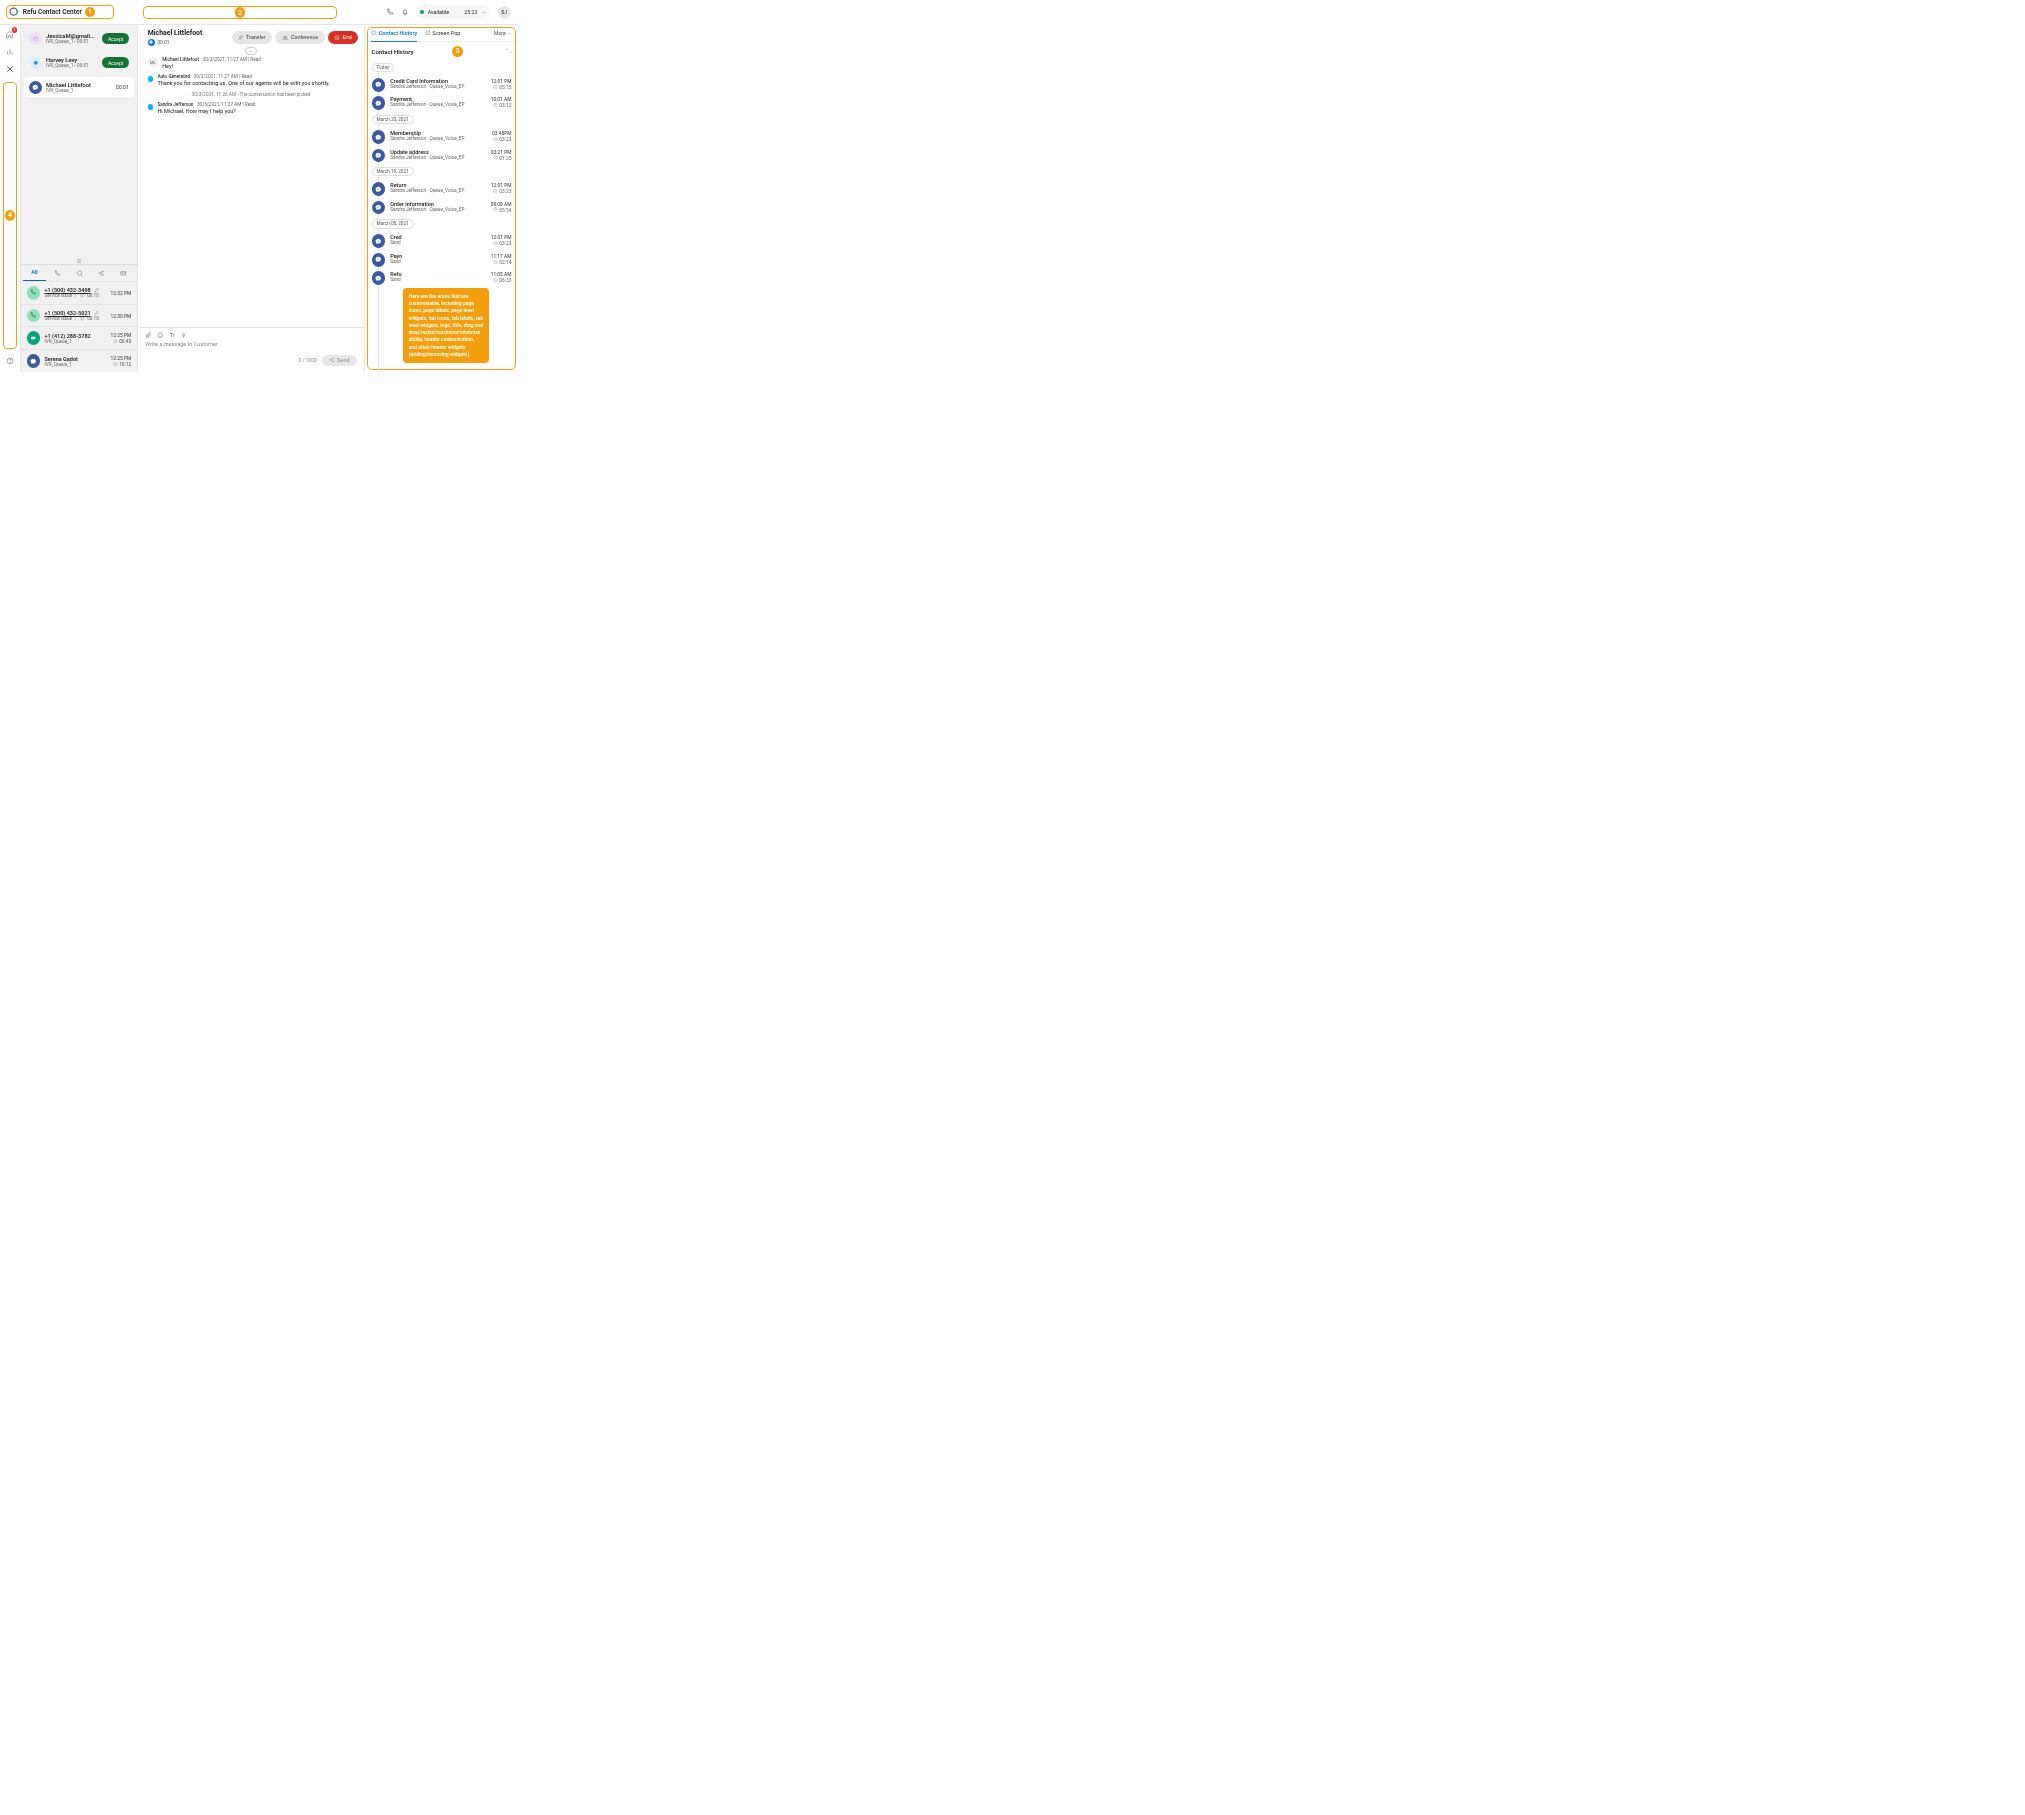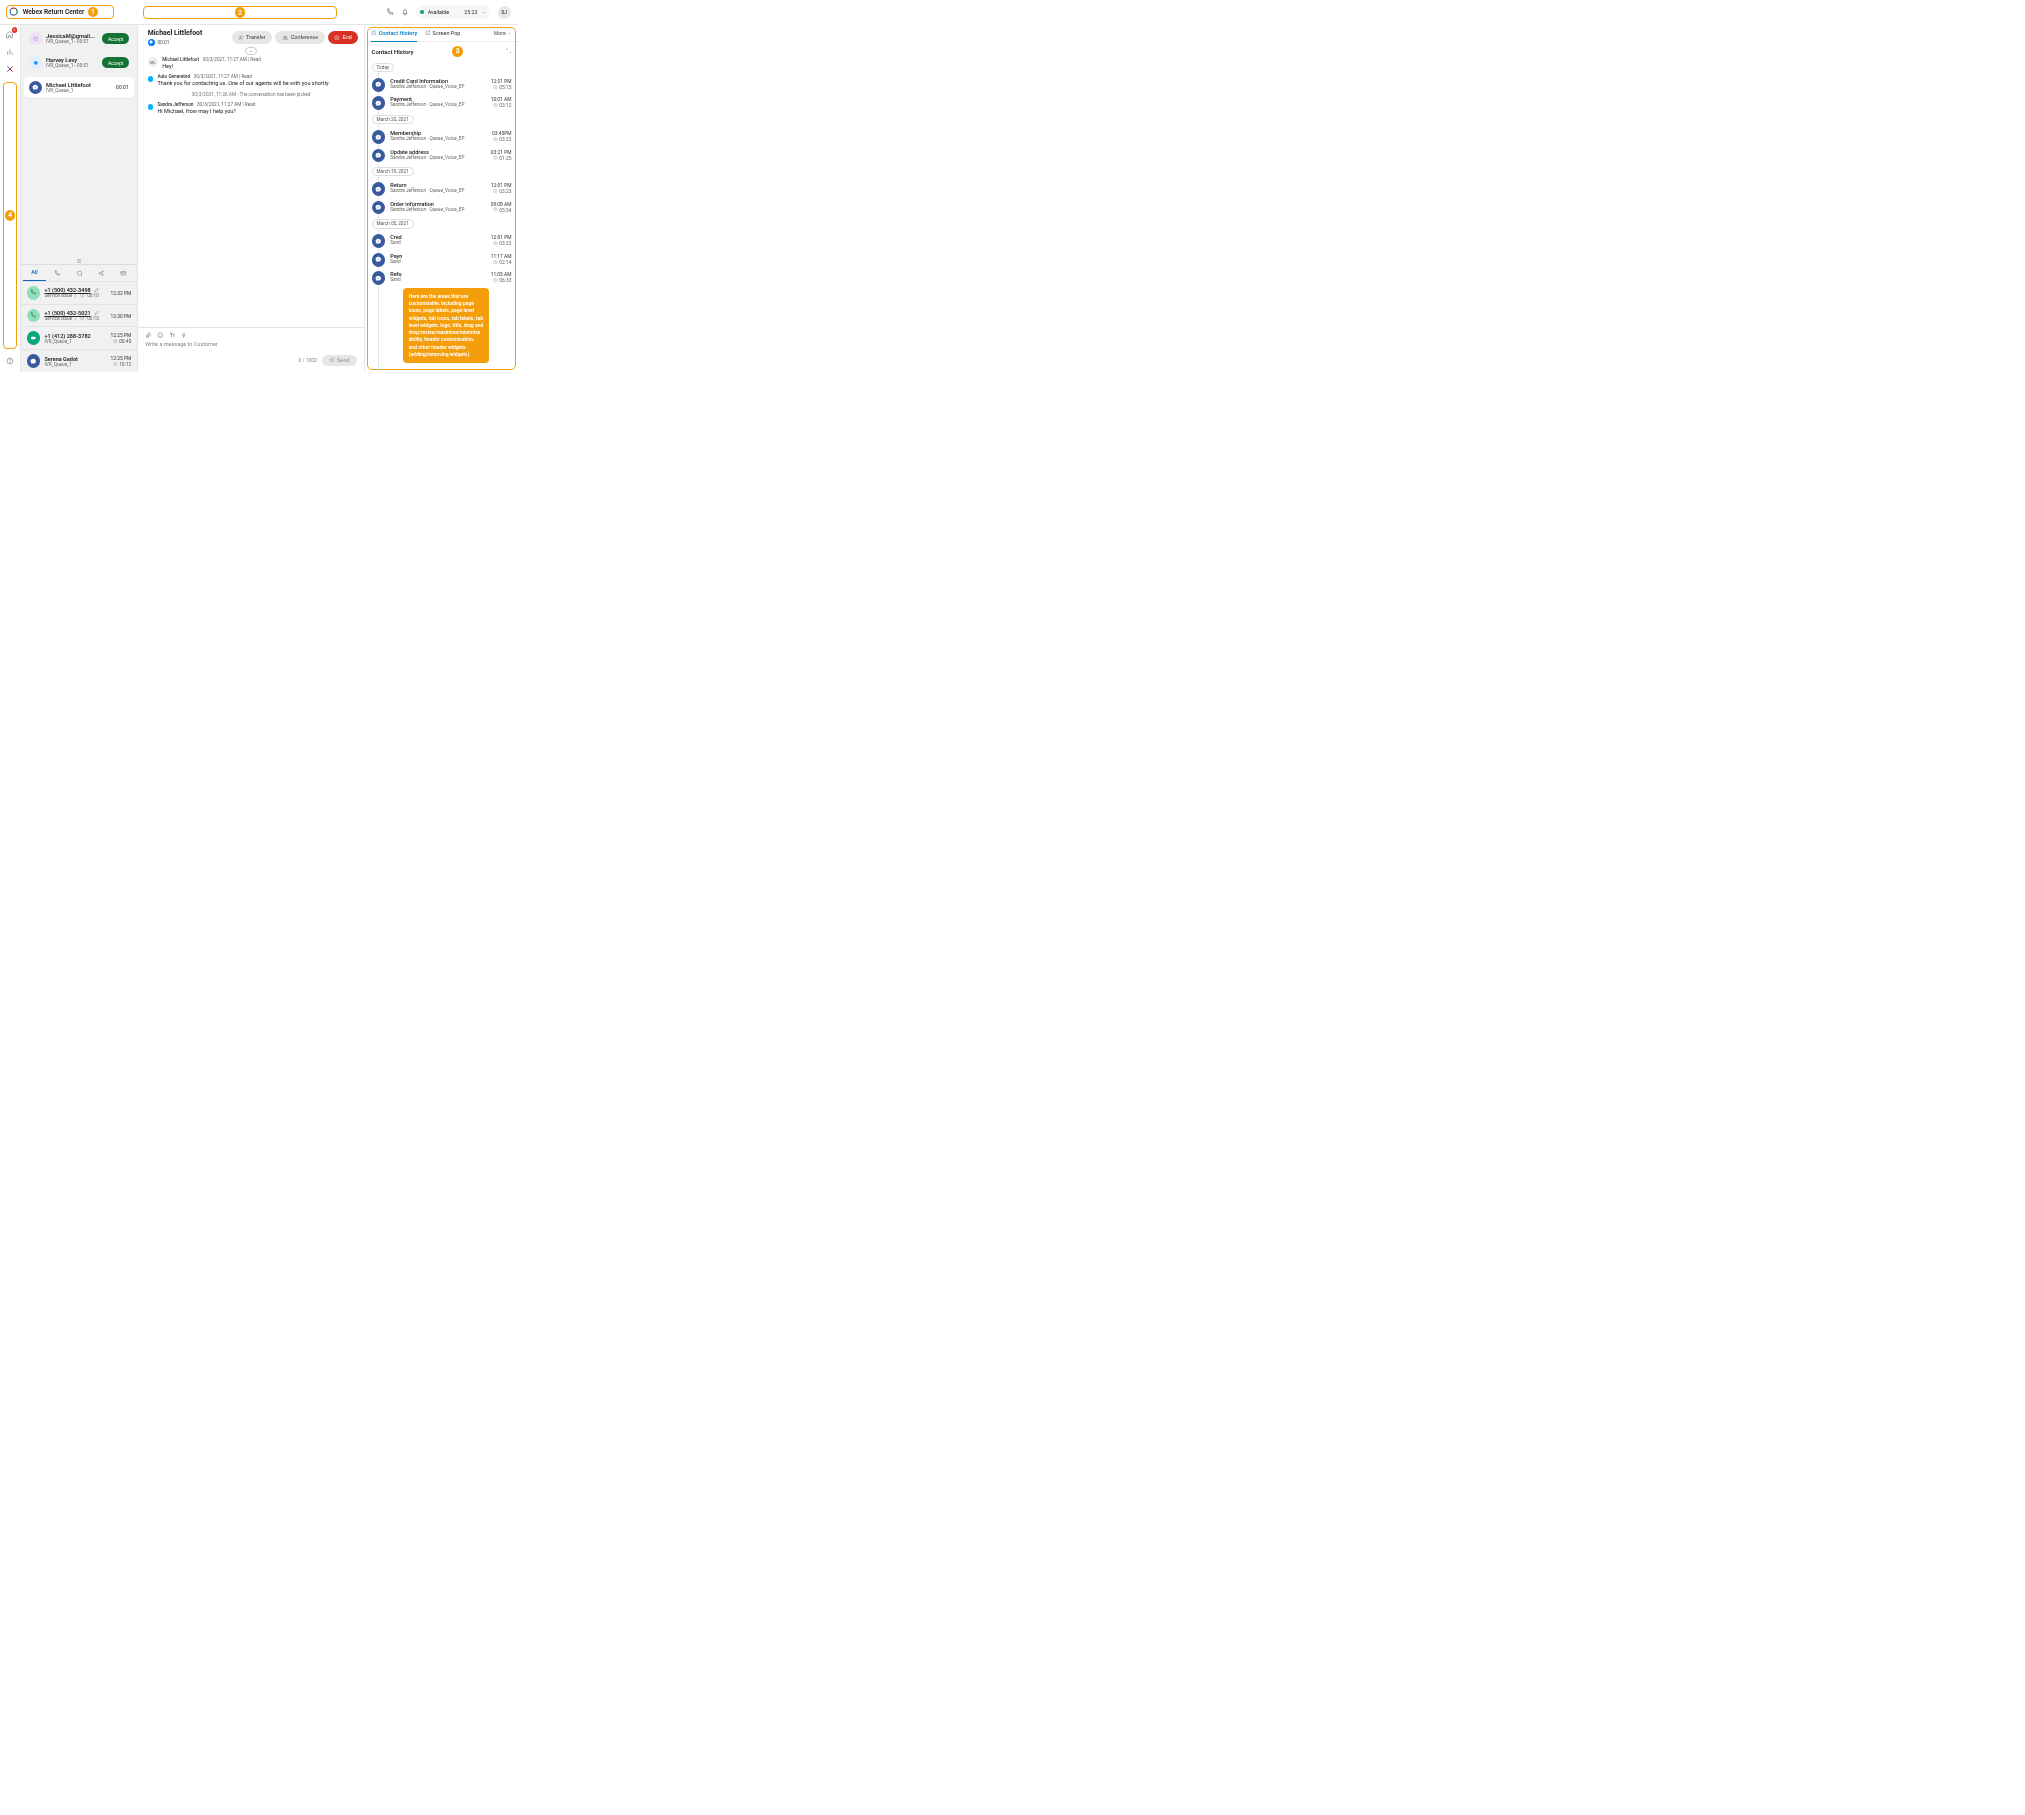--- a/index.html
+++ b/index.html
@@ -106,21 +106,21 @@
 <div class="topbar">
   <div class="logo-area">
     <span>
       <svg width="11.3" height="11.3" viewBox="0 0 28 28">
           <circle cx="14" cy="14" r="9" fill="none" stroke="#333" stroke-width="2.2"></circle>
           <circle cx="14" cy="14" r="9" fill="none" stroke="#3b82f6" stroke-width="2.2" stroke-dasharray="18 40" transform="rotate(90 14 14)"></circle>
           <circle cx="14" cy="14" r="9" fill="none" stroke="#ef4444" stroke-width="2.2" stroke-dasharray="12 46" transform="rotate(210 14 14)"></circle>
           <circle cx="14" cy="14" r="9" fill="none" stroke="#10b981" stroke-width="2.2" stroke-dasharray="12 46" transform="rotate(-30 14 14)"></circle>
         </svg>
     </span>
-    <span class="logo-title">Webex Return Center</span>
+    <span class="logo-title">Refu Contact Center</span>
     <span class="marker marker-inline">1</span>
   </div>
   <div class="center-box">
     <span class="marker">2</span>
   </div>
   <div class="topbar-right">
     <span class="icon-btn">
       <svg width="8" height="8" viewBox="0 0 24 24" fill="none" stroke="currentColor" stroke-width="1.8">
           <path d="M5 4c0 9 6 15 15 15l1-4-5-2-2 2c-3-1-5-3-6-6l2-2-2-5-4 1z" stroke-linejoin="round"></path>
         </svg>

